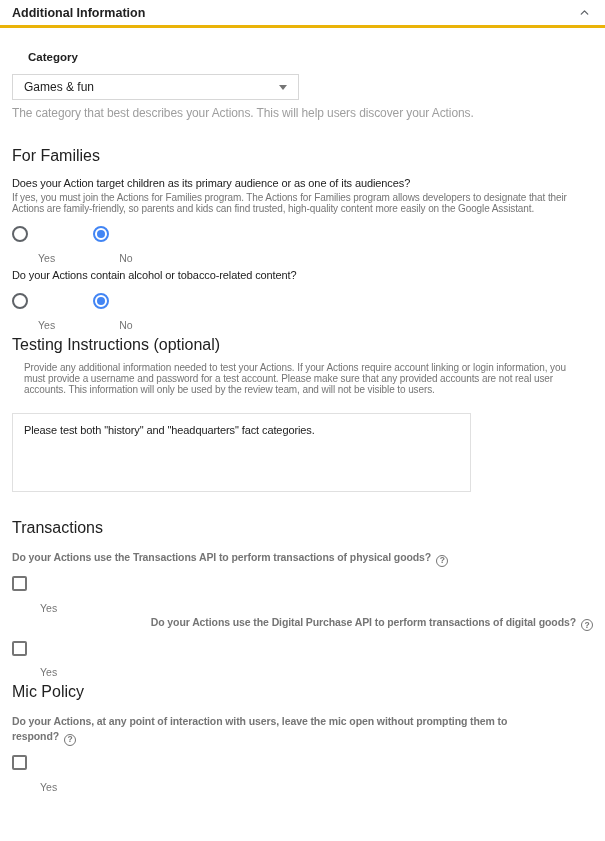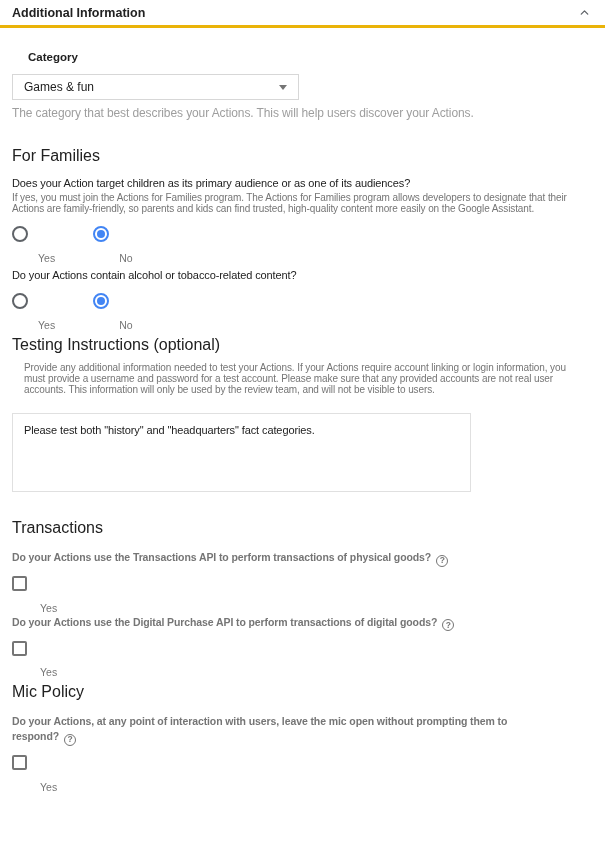--- a/index.html
+++ b/index.html
@@ -105,21 +105,21 @@
 
   .question-gray {
     margin-top: 13px;
     font-size: 10.5px;
     color: #757575;
     letter-spacing: -0.1px;
     line-height: 15px;
     font-weight: bold;
   }
   .q-mic { max-width: 500px; }
-  .q-trans-2 { margin-top: 23px; }
+  .q-trans-2 { margin-top: 23px; text-align: right; }
 
   .help-icon {
     display: inline-flex;
     align-items: center;
     justify-content: center;
     width: 12px; height: 12px;
     border: 1px solid #757575;
     border-radius: 50%;
     font-size: 8.5px;
     color: #757575;

